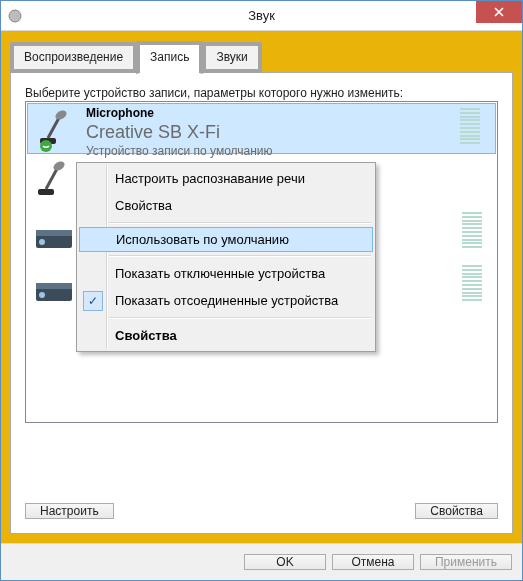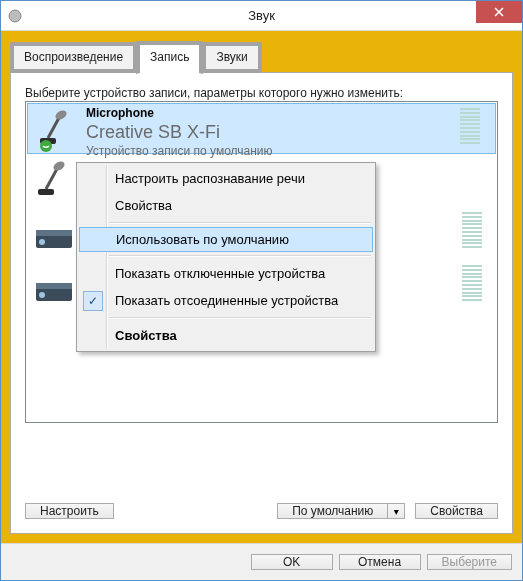--- a/index.html
+++ b/index.html
@@ -386,41 +386,33 @@
           </div>
         </div>
 
       </div>
 
       <div class="bottom-buttons">
         <button class="btn">
             <span>Настроить</span>
           </button>
         <div class="spacer"></div>
-        <div class="split-btn">
-          <button class="btn main">
-              <span>По умолчанию</span>
-            </button>
-          <div class="caret">
-              <span>▾</span>
-            </div>
-        </div>
         <div style="width:10px"></div>
         <button class="btn">
             <span>Свойства</span>
           </button>
       </div>
     </div>
   </div>
 
   <div class="dialog-buttons">
     <button class="btn">
         <span>OK</span>
       </button>
     <button class="btn">
         <span>Отмена</span>
       </button>
     <button class="btn disabled">
-        <span>Выберите</span>
+        <span>Применить</span>
       </button>
   </div>
 
 </div>
 
 </body></html>

